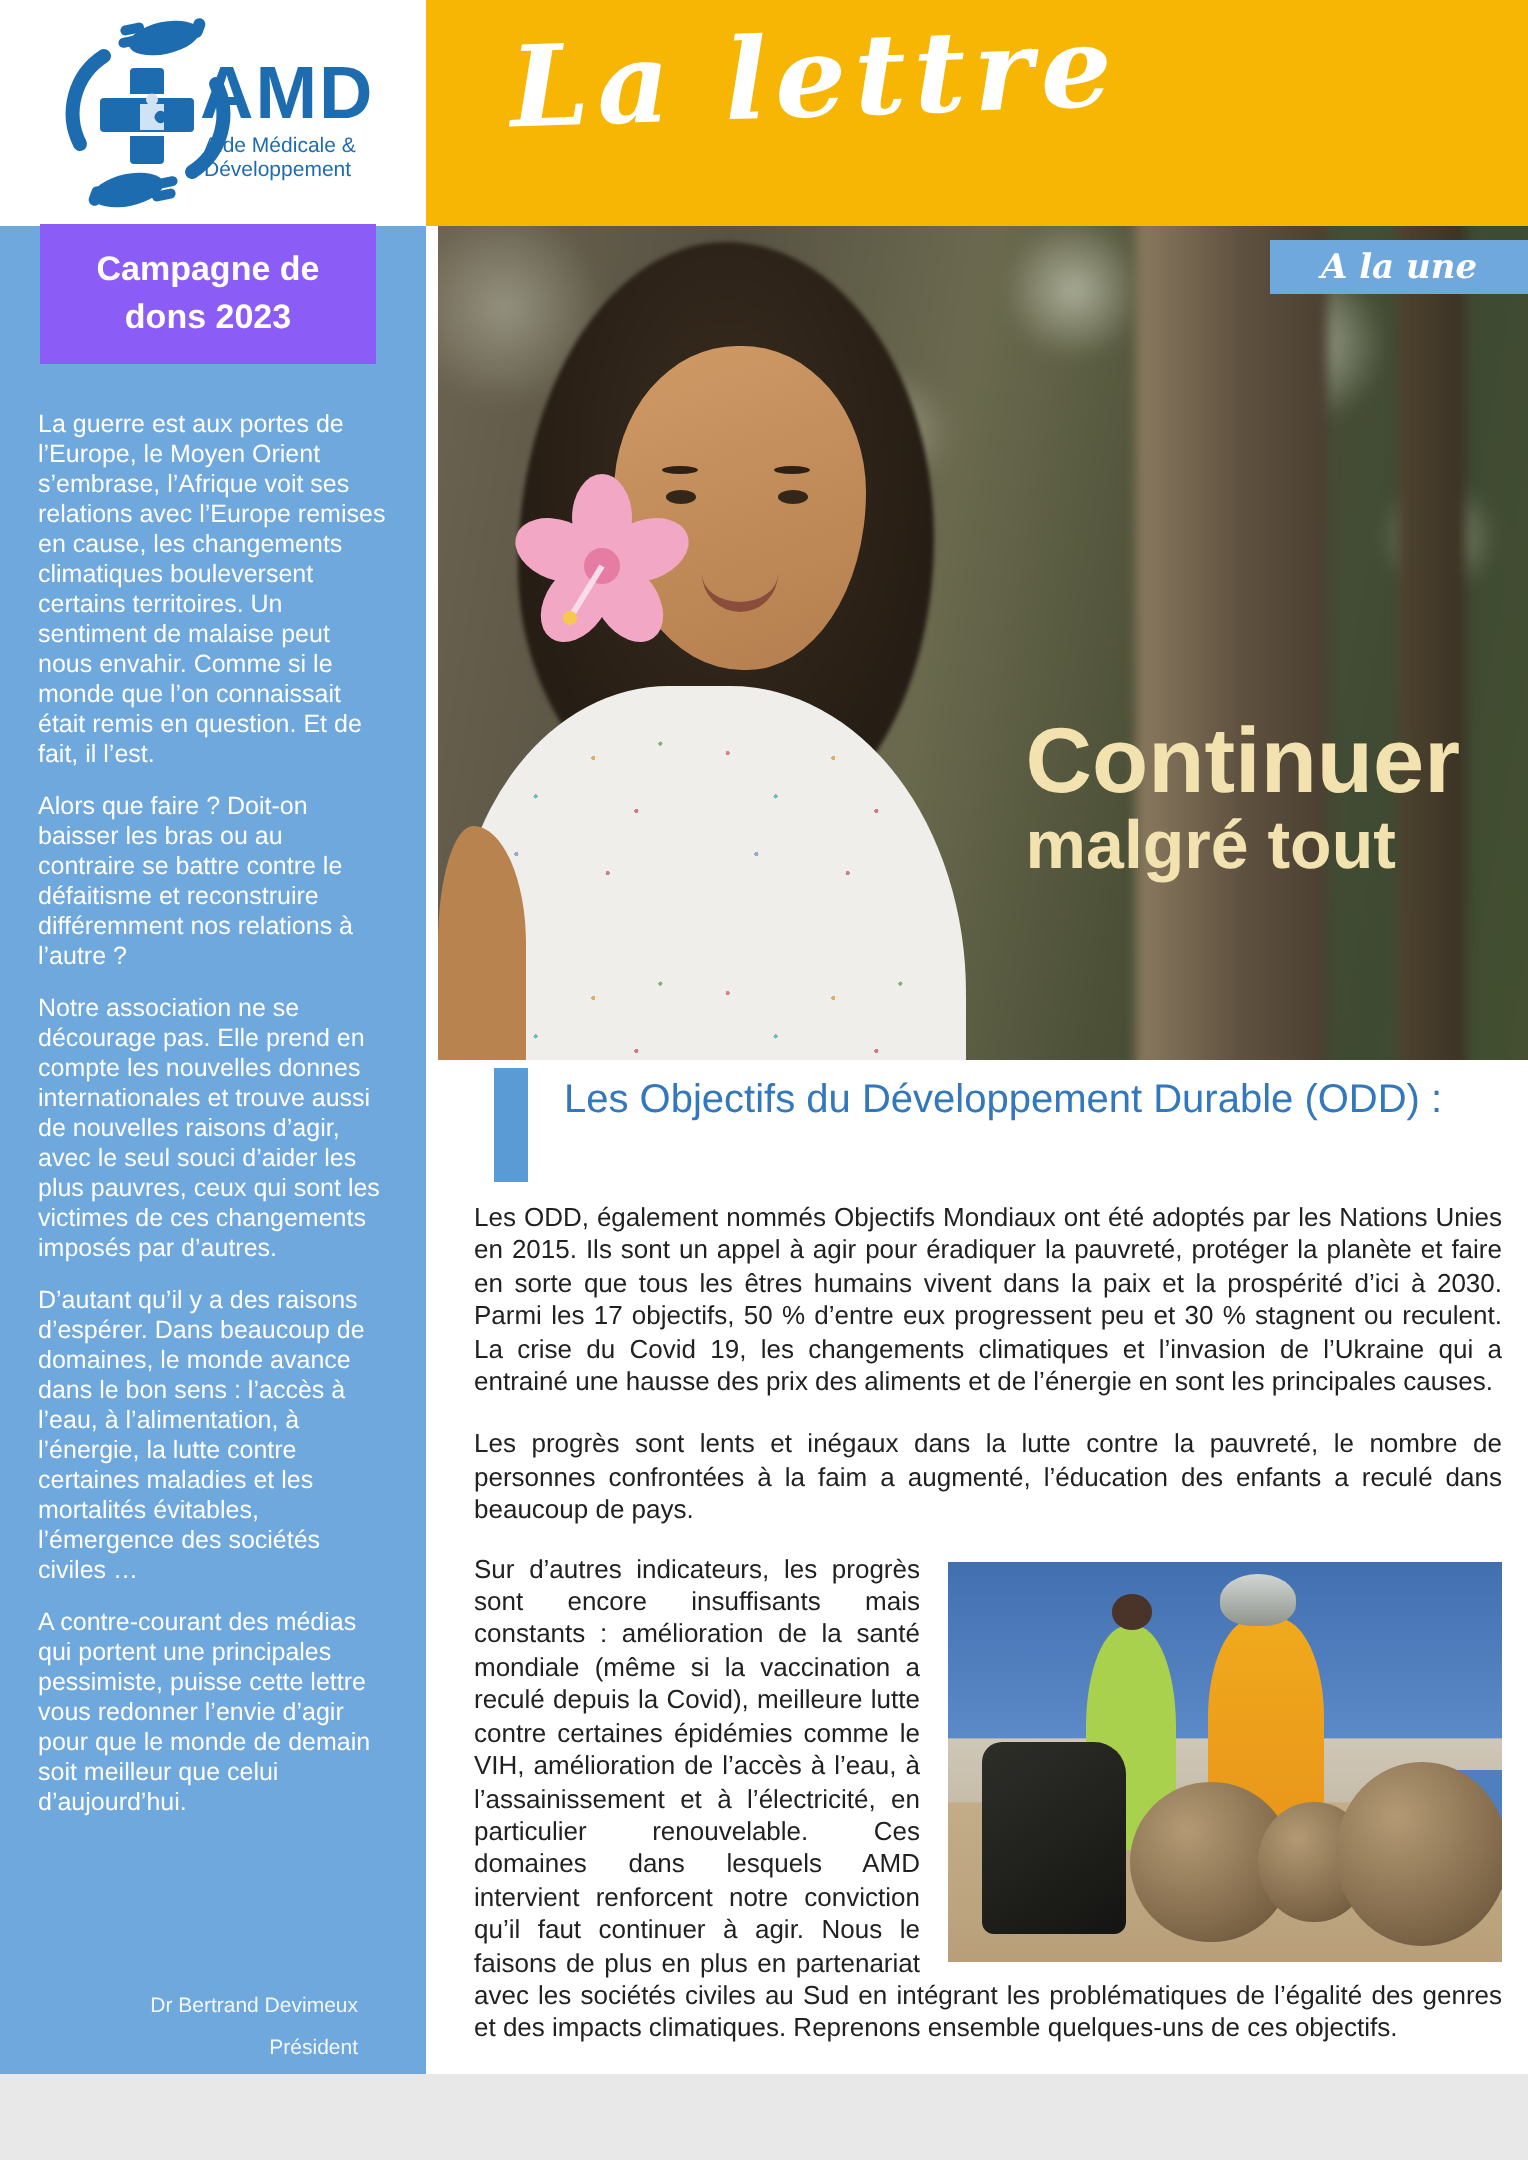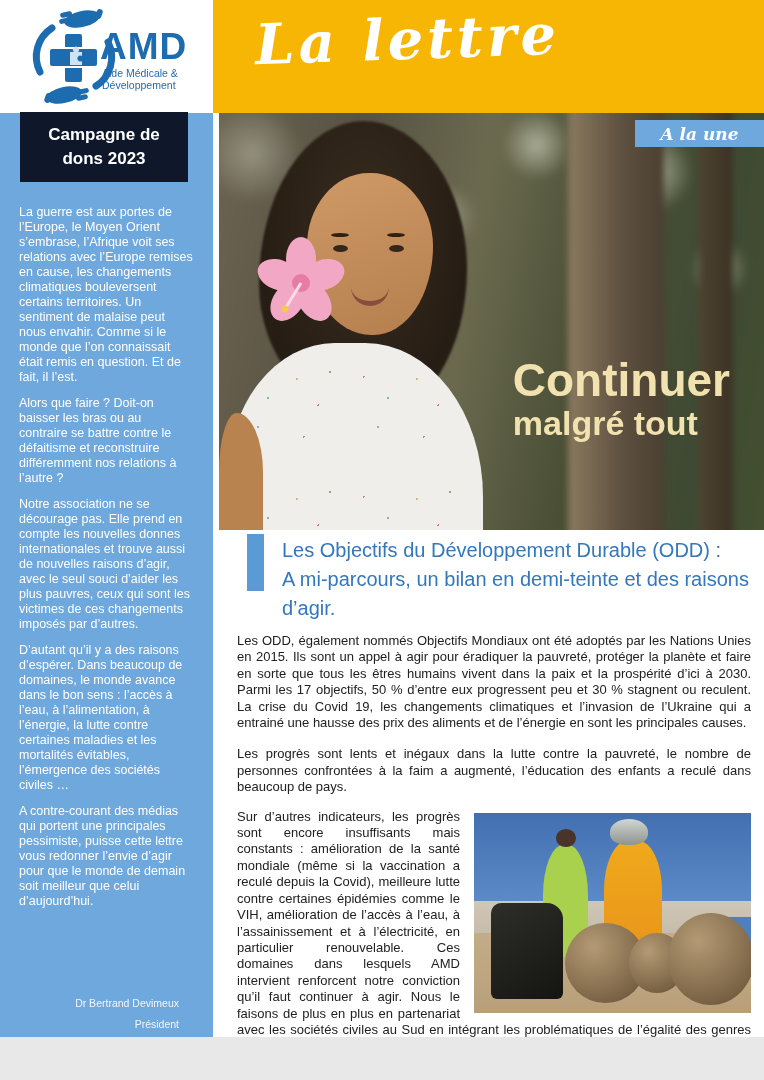--- a/index.html
+++ b/index.html
@@ -20,21 +20,21 @@
                 transform:rotate(-2deg);letter-spacing:4px;}
   .banner-date{position:absolute;right:60px;top:57px;font-size:21px;color:#fdf6e3;}
 
   
   .ribbon{position:absolute;left:635px;top:120px;width:129px;height:27px;background:#6FA8DC;
           display:flex;align-items:center;justify-content:center;z-index:6;}
   .ribbon span{font-family:"DejaVu Serif",serif;font-style:italic;font-weight:bold;
                font-size:17px;color:#ffffff;text-align:center;}
 
   
-  .badge{position:absolute;left:20px;top:112px;width:168px;height:70px;background:#0f172a;
+  .badge{position:absolute;left:20px;top:112px;width:168px;height:70px;background:#8b5cf6;
          z-index:5;display:flex;flex-direction:column;align-items:center;justify-content:center;}
   .badge div{color:#ffffff;font-weight:bold;font-size:17px;line-height:24px;text-align:center;}
 
   
   .sidebar{position:absolute;left:0;top:113px;width:213px;height:929px;background:#6FA8DC;
            box-sizing:border-box;padding:92px 20px 12px 19px;display:flex;flex-direction:column;}
   .sidebar-heading{color:#ffffff;font-size:19px;font-weight:bold;margin:0 0 15px 0;}
   .sidebar p{color:#ffffff;font-size:12.5px;line-height:15px;margin:0 0 11px 0;}
   .signature{margin-top:auto;text-align:right;padding-right:14px;}
   .signature div{color:#f2f7fc;font-size:10.5px;line-height:12px;}
@@ -212,21 +212,20 @@
       <div class="ol1">Continuer</div>
       <div class="ol2">malgré tout</div>
     </div>
   </div>
 
   <section class="article">
     <div class="article-heading">
       <div class="accent-bar"></div>
       <div class="article-heading-text">
         <div>Les Objectifs du Développement Durable (ODD) :</div>
-        <div>A mi-parcours, un bilan en demi-teinte et des raisons d’agir.</div>
       </div>
     </div>
     <p class="p1">Les ODD, également nommés Objectifs Mondiaux ont été adoptés par les Nations Unies en 2015. Ils sont un appel à agir pour éradiquer la pauvreté, protéger la planète et faire en sorte que tous les êtres humains vivent dans la paix et la prospérité d’ici à 2030. Parmi les 17 objectifs, 50 % d’entre eux progressent peu et 30 % stagnent ou reculent. La crise du Covid 19, les changements climatiques et l’invasion de l’Ukraine qui a entrainé une hausse des prix des aliments et de l’énergie en sont les principales causes.</p>
     <p class="p2">Les progrès sont lents et inégaux dans la lutte contre la pauvreté, le nombre de personnes confrontées à la faim a augmenté, l’éducation des enfants a reculé dans beaucoup de pays.</p>
     <div>
       <div class="water-img">
         <div class="wi-hut"></div>
         <div class="wi-fig green"></div>
         <div class="wi-fig yellow"></div>
         <div class="wi-vessel"></div>

